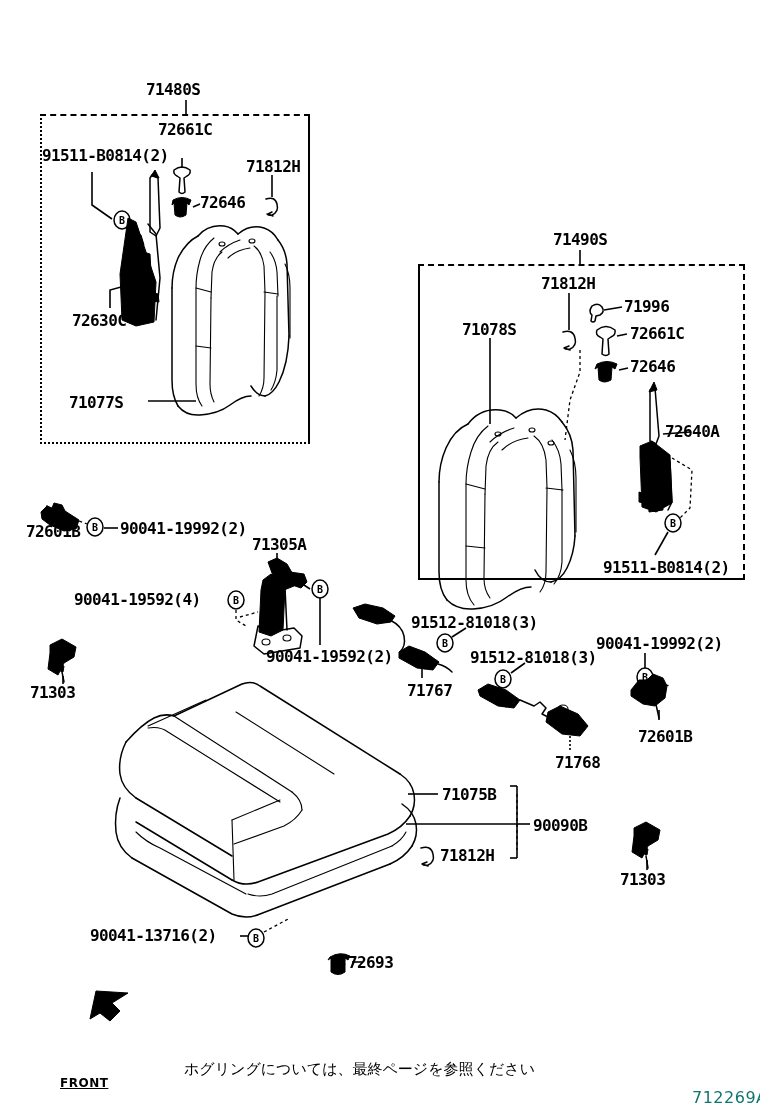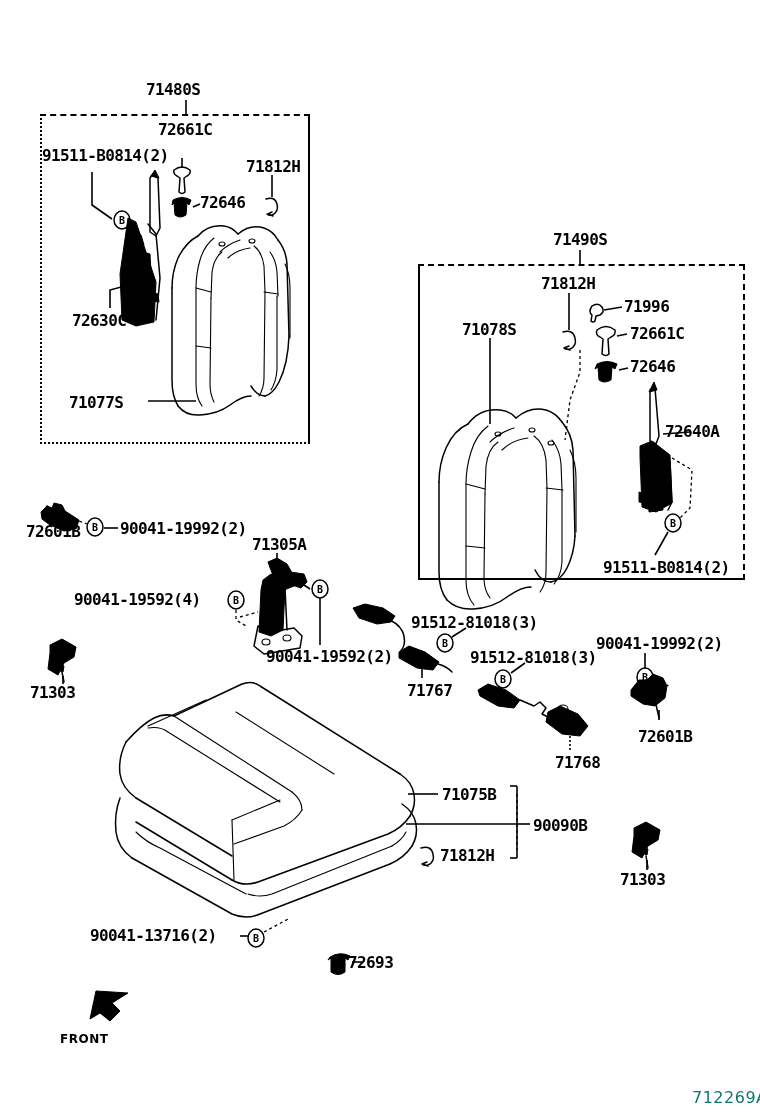--- a/index.html
+++ b/index.html
@@ -101,21 +101,22 @@
   <div class="lbl" style="left:555px;top:755px;">71768</div>
   <div class="lbl" style="left:638px;top:729px;">72601B</div>
 
   <div class="lbl" style="left:442px;top:787px;">71075B</div>
   <div class="lbl" style="left:533px;top:818px;">90090B</div>
   <div class="lbl" style="left:440px;top:848px;">71812H</div>
   <div class="lbl" style="left:620px;top:872px;">71303</div>
   <div class="lbl" style="left:90px;top:928px;">90041-13716(2)</div>
   <div class="lbl" style="left:348px;top:955px;">72693</div>
 
-  <div class="frontlbl" style="left:60px;top:1032px;">FRONT</div>
+  <div class="frontlbl" style="left:60px;top:1076px;text-decoration:underline;">FRONT</div>
+  <div class="jp" style="left:184px;top:1060px;">ホグリングについては、最終ページを参照ください</div>
   <div class="code" style="left:692px;top:1088px;">712269A</div>
 
   <svg width="760" height="1112" viewBox="0 0 760 1112">
 
     <line class="ln" x1="186" y1="100" x2="186" y2="114"></line>
 
     <g>
       <path class="art" d="M174 170 q8 -6 16 0 q1 4 -3 6 l-3 2 l1 14 q-3 3 -6 0 l1 -14 l-3 -2 q-4 -2 -3 -6 z"></path>
     </g>
     <line class="ln" x1="182" y1="158" x2="182" y2="168"></line>

